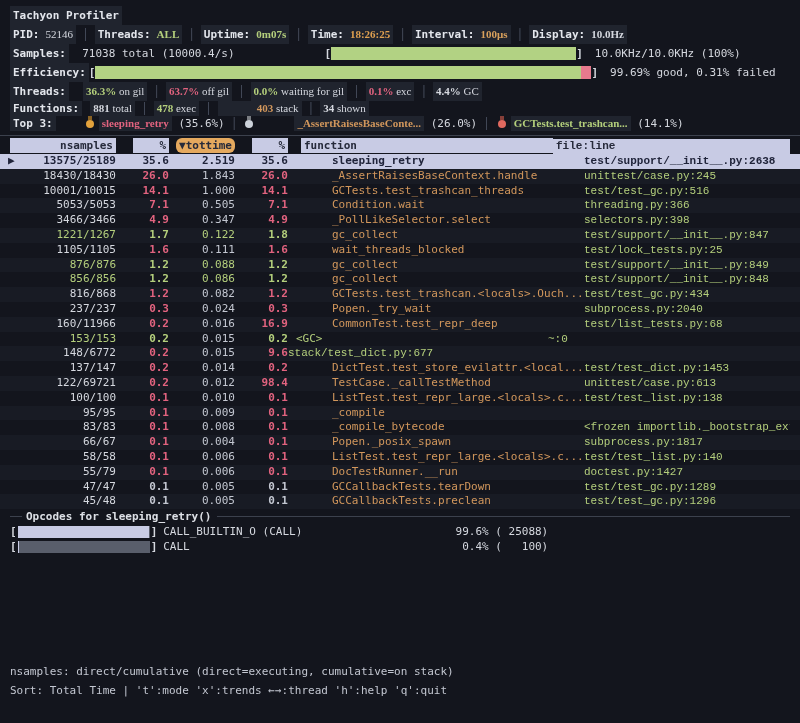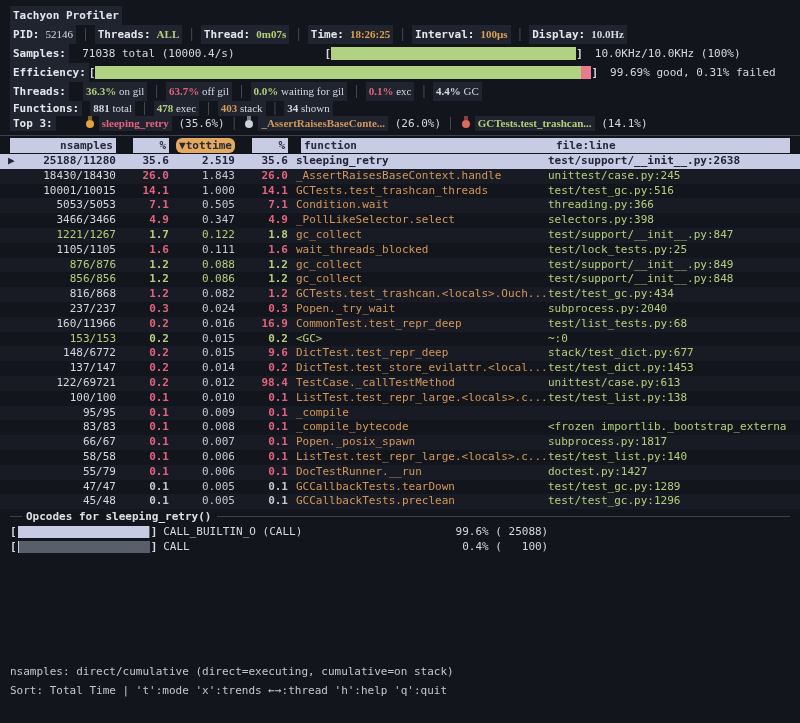--- a/index.html
+++ b/index.html
@@ -5,41 +5,41 @@
   html,body{margin:0;padding:0;background:#13151d;}
   body{width:800px;height:723px;overflow:hidden;
        font-family:"DejaVu Sans Mono",monospace;font-size:11px;color:#d5d8df;
        -webkit-font-smoothing:antialiased;}
   .line{padding:0 10px;height:19px;line-height:19px;white-space:pre;display:flex;align-items:center;}
   .tline{height:15px;line-height:15px;}
   b,.b{font-weight:bold;}
   .patch{background:#20242e;padding:0 3px;font-family:Liberation Serif, serif;}
   .lbl{background:#20242e;padding:0 3px;font-weight:bold;color:#e3e6ec;}
   .sep{color:#4a5060;padding:0 6px;}
-  .g{color:#b4cf7c;} .o{color:#d2975c;} .p{color:#e2637f;} .w{color:#d5d8df;}
+  .g{color:#b4cf7c;} .o{color:#d2975c;margin-left:36px;} .p{color:#e2637f;} .w{color:#d5d8df;}
   .t{color:#c3c7d1;}
   
   .brk{color:#d5d8df;font-weight:bold;}
   .bar{display:inline-block;height:13px;vertical-align:middle;background:#595e6b;position:relative;overflow:hidden;}
   .bar .fill{position:absolute;left:0;top:0;bottom:0;background:#b2d283;}
   .bar .fail{position:absolute;right:0;top:0;bottom:0;width:10px;background:#e77a8d;}
   
   .medal{display:inline-block;width:8px;height:8px;border-radius:50%;margin:0 5px 0 2px;position:relative;}
   .medal::before{content:"";position:absolute;left:2px;top:-4px;width:4px;height:4px;background:inherit;filter:brightness(.6);}
   .m1{background:#e3a23c;} .m2{background:#cdd2da;} .m3{background:#e0695f;}
   
   .divider{border-top:1px solid #3c414d;margin:4px 0 2px 0;}
   .row{display:flex;align-items:center;height:14.8px;line-height:14.8px;padding:0 10px;white-space:pre;position:relative;}
   .row.stripe{background:#181b24;}
   .c1{width:106px;text-align:right;}
   .c2{width:53px;text-align:right;}
   .c3{width:66px;text-align:right;}
   .c4{width:53px;text-align:right;}
   .c5{width:252px;padding-left:8px;overflow:hidden;}
-  .c6{flex:1;overflow:hidden;}
+  .c6{flex:1;overflow:hidden;font-family:Liberation Mono, monospace;}
   .hdr{height:16px;line-height:16px;}
   .chip{display:inline-block;background:#c8cbe4;color:#262a3a;font-weight:bold;padding:0 3px;line-height:15px;text-align:right;}
   .chip.sort{background:#e5a95e;border-radius:6px;}
   .chip.fullw{width:100%;box-sizing:border-box;}
   .row.sel{background:#c8cbe4;}
   .row.sel span{color:#20243a !important;font-weight:bold;}
   .row.sel .selmark{position:absolute;left:8px;color:#20243a;}
   
   .optitle{display:flex;align-items:center;height:15px;line-height:15px;padding:0 10px;white-space:pre;}
   .opline{border-top:1px solid #3c414d;}
@@ -56,21 +56,21 @@
 </head>
 <body>
 
 <div class="line" style="margin-top:6px;">
   <span class="lbl">Tachyon Profiler</span>
 </div>
 
 <div class="line">
   <span class="lbl">PID:</span><span class="patch">52146</span><span class="sep">│</span>
   <span class="lbl">Threads:</span><span class="patch g b">ALL</span><span class="sep">│</span>
-  <span class="lbl">Thread:</span><span class="patch g b">0m07s</span><span class="sep">│</span>
+  <span class="lbl">Uptime:</span><span class="patch g b">0m07s</span><span class="sep">│</span>
   <span class="lbl">Time:</span><span class="patch b" style="color:#dfa050;">18:26:25</span><span class="sep">│</span>
   <span class="lbl">Interval:</span><span class="patch b" style="color:#d8a05c;">100μs</span><span class="sep">│</span>
   <span class="lbl">Display:</span><span class="patch b">10.0Hz</span>
 </div>
 
 <div class="line">
   <span class="lbl">Samples:</span><span>  71038 total (10000.4/s)</span>
   <span class="spacer-sm"></span>
   <span class="brk">[</span><span class="bar" style="width:245px;"><span class="fill" id="samples-fill" style="width: 100%;"></span></span><span class="brk">]</span>
   <span style="padding-left:12px;text-align:right;">10.0KHz/10.0KHz (100%)</span>
@@ -98,40 +98,40 @@
 <div class="row hdr">
   <span class="c1"><span class="chip fullw">nsamples</span></span>
   <span class="c2"><span class="chip" style="min-width:30px;text-align:right;">%</span></span>
   <span class="c3"><span class="chip sort">▼tottime</span></span>
   <span class="c4"><span class="chip" style="min-width:30px;text-align:right;">%</span></span>
   <span class="c5" style="padding-left:13px;"><span class="chip fullw" style="text-align:left;">function</span></span>
   <span class="c6"><span class="chip fullw" style="text-align:left;">file:line</span></span>
 </div>
 
 <div id="table-body">
-    <div class="row sel"><span class="selmark">▶</span><span class="c1 w">25188/11280</span><span class="c2 p b">35.6</span><span class="c3 t">2.519</span><span class="c4 p b">35.6</span><span class="c5 o">sleeping_retry</span><span class="c6 g">test/support/__init__.py:2638</span></div>
+    <div class="row sel"><span class="selmark">▶</span><span class="c1 w">13575/25189</span><span class="c2 p b">35.6</span><span class="c3 t">2.519</span><span class="c4 p b">35.6</span><span class="c5 o">sleeping_retry</span><span class="c6 g">test/support/__init__.py:2638</span></div>
     <div class="row stripe"><span class="c1 w">18430/18430</span><span class="c2 p b">26.0</span><span class="c3 t">1.843</span><span class="c4 p b">26.0</span><span class="c5 o">_AssertRaisesBaseContext.handle</span><span class="c6 g">unittest/case.py:245</span></div>
     <div class="row"><span class="c1 w">10001/10015</span><span class="c2 p b">14.1</span><span class="c3 t">1.000</span><span class="c4 p b">14.1</span><span class="c5 o">GCTests.test_trashcan_threads</span><span class="c6 g">test/test_gc.py:516</span></div>
     <div class="row stripe"><span class="c1 w">5053/5053</span><span class="c2 p b">7.1</span><span class="c3 t">0.505</span><span class="c4 p b">7.1</span><span class="c5 o">Condition.wait</span><span class="c6 g">threading.py:366</span></div>
     <div class="row"><span class="c1 w">3466/3466</span><span class="c2 p b">4.9</span><span class="c3 t">0.347</span><span class="c4 p b">4.9</span><span class="c5 o">_PollLikeSelector.select</span><span class="c6 g">selectors.py:398</span></div>
     <div class="row stripe"><span class="c1 g">1221/1267</span><span class="c2 g b">1.7</span><span class="c3 g">0.122</span><span class="c4 g b">1.8</span><span class="c5 o">gc_collect</span><span class="c6 g">test/support/__init__.py:847</span></div>
     <div class="row"><span class="c1 w">1105/1105</span><span class="c2 p b">1.6</span><span class="c3 t">0.111</span><span class="c4 p b">1.6</span><span class="c5 o">wait_threads_blocked</span><span class="c6 g">test/lock_tests.py:25</span></div>
     <div class="row stripe"><span class="c1 g">876/876</span><span class="c2 g b">1.2</span><span class="c3 g">0.088</span><span class="c4 g b">1.2</span><span class="c5 o">gc_collect</span><span class="c6 g">test/support/__init__.py:849</span></div>
     <div class="row"><span class="c1 g">856/856</span><span class="c2 g b">1.2</span><span class="c3 g">0.086</span><span class="c4 g b">1.2</span><span class="c5 o">gc_collect</span><span class="c6 g">test/support/__init__.py:848</span></div>
     <div class="row stripe"><span class="c1 w">816/868</span><span class="c2 p b">1.2</span><span class="c3 t">0.082</span><span class="c4 p b">1.2</span><span class="c5 o">GCTests.test_trashcan.&lt;locals&gt;.Ouch...</span><span class="c6 g">test/test_gc.py:434</span></div>
     <div class="row"><span class="c1 w">237/237</span><span class="c2 p b">0.3</span><span class="c3 t">0.024</span><span class="c4 p b">0.3</span><span class="c5 o">Popen._try_wait</span><span class="c6 g">subprocess.py:2040</span></div>
     <div class="row stripe"><span class="c1 w">160/11966</span><span class="c2 p b">0.2</span><span class="c3 t">0.016</span><span class="c4 p b">16.9</span><span class="c5 o">CommonTest.test_repr_deep</span><span class="c6 g">test/list_tests.py:68</span></div>
     <div class="row"><span class="c1 g">153/153</span><span class="c2 g b">0.2</span><span class="c3 t">0.015</span><span class="c4 g b">0.2</span><span class="c5 g">&lt;GC&gt;</span><span class="c6 g">~:0</span></div>
-    <div class="row stripe"><span class="c1 w">148/6772</span><span class="c2 p b">0.2</span><span class="c3 t">0.015</span><span class="c4 p b">9.6</span><span class="c5 o">DictTest.test_repr_deep</span><span class="c6 g">stack/test_dict.py:677</span></div>
+    <div class="row stripe"><span class="c1 w">148/6772</span><span class="c2 p b">0.2</span><span class="c3 t">0.015</span><span class="c4 p b">9.6</span><span class="c6 g">stack/test_dict.py:677</span></div>
     <div class="row"><span class="c1 w">137/147</span><span class="c2 p b">0.2</span><span class="c3 t">0.014</span><span class="c4 p b">0.2</span><span class="c5 o">DictTest.test_store_evilattr.&lt;local...</span><span class="c6 g">test/test_dict.py:1453</span></div>
     <div class="row stripe"><span class="c1 w">122/69721</span><span class="c2 p b">0.2</span><span class="c3 t">0.012</span><span class="c4 p b">98.4</span><span class="c5 o">TestCase._callTestMethod</span><span class="c6 g">unittest/case.py:613</span></div>
     <div class="row"><span class="c1 w">100/100</span><span class="c2 p b">0.1</span><span class="c3 t">0.010</span><span class="c4 p b">0.1</span><span class="c5 o">ListTest.test_repr_large.&lt;locals&gt;.c...</span><span class="c6 g">test/test_list.py:138</span></div>
     <div class="row stripe"><span class="c1 w">95/95</span><span class="c2 p b">0.1</span><span class="c3 t">0.009</span><span class="c4 p b">0.1</span><span class="c5 o">_compile</span></div>
     <div class="row"><span class="c1 w">83/83</span><span class="c2 p b">0.1</span><span class="c3 t">0.008</span><span class="c4 p b">0.1</span><span class="c5 o">_compile_bytecode</span><span class="c6 g">&lt;frozen importlib._bootstrap_externa</span></div>
-    <div class="row stripe"><span class="c1 w">66/67</span><span class="c2 p b">0.1</span><span class="c3 t">0.007</span><span class="c4 p b">0.1</span><span class="c5 o">Popen._posix_spawn</span><span class="c6 g">subprocess.py:1817</span></div>
+    <div class="row stripe"><span class="c1 w">66/67</span><span class="c2 p b">0.1</span><span class="c3 t">0.004</span><span class="c4 p b">0.1</span><span class="c5 o">Popen._posix_spawn</span><span class="c6 g">subprocess.py:1817</span></div>
     <div class="row"><span class="c1 w">58/58</span><span class="c2 p b">0.1</span><span class="c3 t">0.006</span><span class="c4 p b">0.1</span><span class="c5 o">ListTest.test_repr_large.&lt;locals&gt;.c...</span><span class="c6 g">test/test_list.py:140</span></div>
     <div class="row stripe"><span class="c1 w">55/79</span><span class="c2 p b">0.1</span><span class="c3 t">0.006</span><span class="c4 p b">0.1</span><span class="c5 o">DocTestRunner.__run</span><span class="c6 g">doctest.py:1427</span></div>
     <div class="row"><span class="c1 w">47/47</span><span class="c2 t b">0.1</span><span class="c3 t">0.005</span><span class="c4 t b">0.1</span><span class="c5 o">GCCallbackTests.tearDown</span><span class="c6 g">test/test_gc.py:1289</span></div>
     <div class="row stripe"><span class="c1 w">45/48</span><span class="c2 t b">0.1</span><span class="c3 t">0.005</span><span class="c4 t b">0.1</span><span class="c5 o">GCCallbackTests.preclean</span><span class="c6 g">test/test_gc.py:1296</span></div>
   </div>
 
 <div class="optitle">
   <span class="opline short"></span>
   <span class="b" style="color:#dde0e6;text-align:right;">Opcodes for sleeping_retry()</span>
   <span class="opline long"></span>

